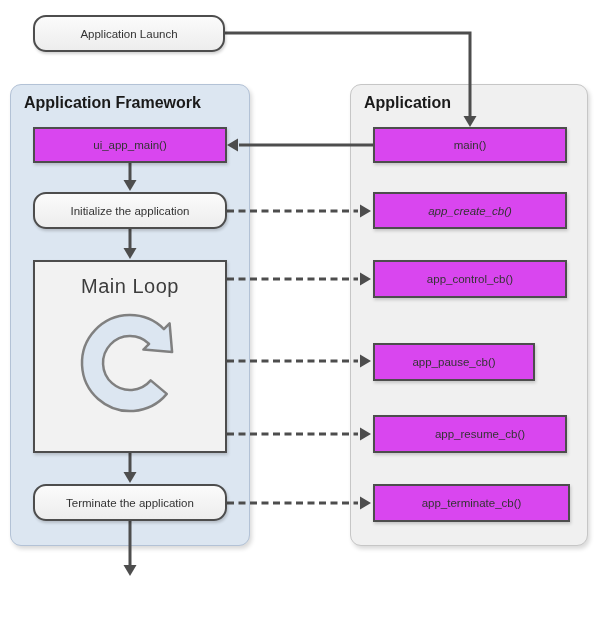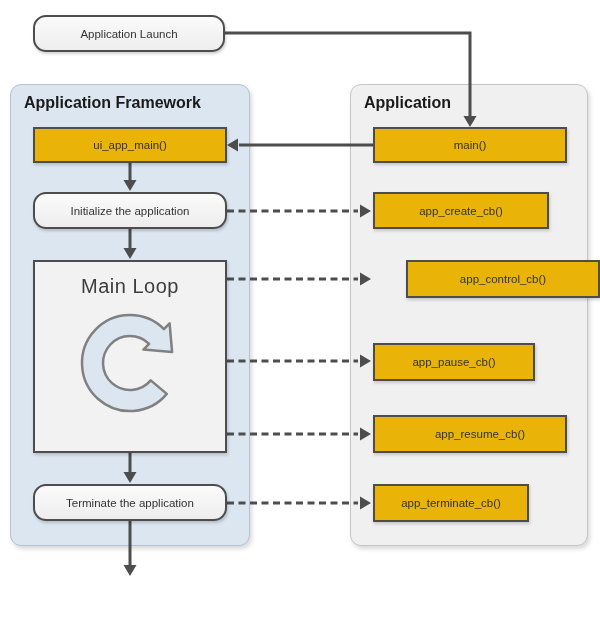--- a/index.html
+++ b/index.html
@@ -27,21 +27,21 @@
     position:absolute;display:flex;align-items:center;justify-content:center;
     box-sizing:border-box;z-index:3;font-size:11.5px;color:#333333;
     text-align:center;white-space:nowrap;
   }
   .rbox{
     background:linear-gradient(#fbfbfb,#ededed);
     border:2px solid #4d4d4d;border-radius:13px;
     box-shadow:1px 2px 3px rgba(0,0,0,0.18);
   }
   .gbox{
-    background:#eab308;border:2px solid #4d4d4d;
+    background:#d946ef;border:2px solid #4d4d4d;
     box-shadow:1px 2px 3px rgba(0,0,0,0.18);
   }
   .mainloop{
     background:#f2f2f2;border:2px solid #4d4d4d;
     box-shadow:1px 2px 3px rgba(0,0,0,0.18);
     display:block;
   }
   .mainloop-title{
     margin-top:13px;text-align:center;
     font-size:20px;color:#3d3d3d;letter-spacing:0.5px;
@@ -123,33 +123,33 @@
   </div>
 
   <div class="node gbox" style="left:373px;top:127px;width:194px;height:36px;">
     <span>main()</span>
   </div>
 
   <div class="node rbox" style="left:33px;top:484px;width:194px;height:37px;">
     <span>Terminate the application</span>
   </div>
 
-  <div class="node gbox" style="left:373px;top:192px;width:176px;height:37px;">
+  <div class="node gbox" style="left:373px;top:192px;width:194px;height:37px;font-style:italic;">
     <span>app_create_cb()</span>
   </div>
 
-  <div class="node gbox" style="left:373px;top:260px;width:194px;height:38px;margin-left:33px;">
+  <div class="node gbox" style="left:373px;top:260px;width:194px;height:38px;">
     <span>app_control_cb()</span>
   </div>
 
   <div class="node gbox" style="left:373px;top:343px;width:162px;height:38px;">
     <span>app_pause_cb()</span>
   </div>
 
   <div class="node gbox" style="left:373px;top:415px;width:194px;height:38px;padding-left:20px;">
     <span>app_resume_cb()</span>
   </div>
 
-  <div class="node gbox" style="left:373px;top:484px;width:156px;height:38px;">
+  <div class="node gbox" style="left:373px;top:484px;width:197px;height:38px;">
     <span>app_terminate_cb()</span>
   </div>
 
 </div>
 
 </body></html>

